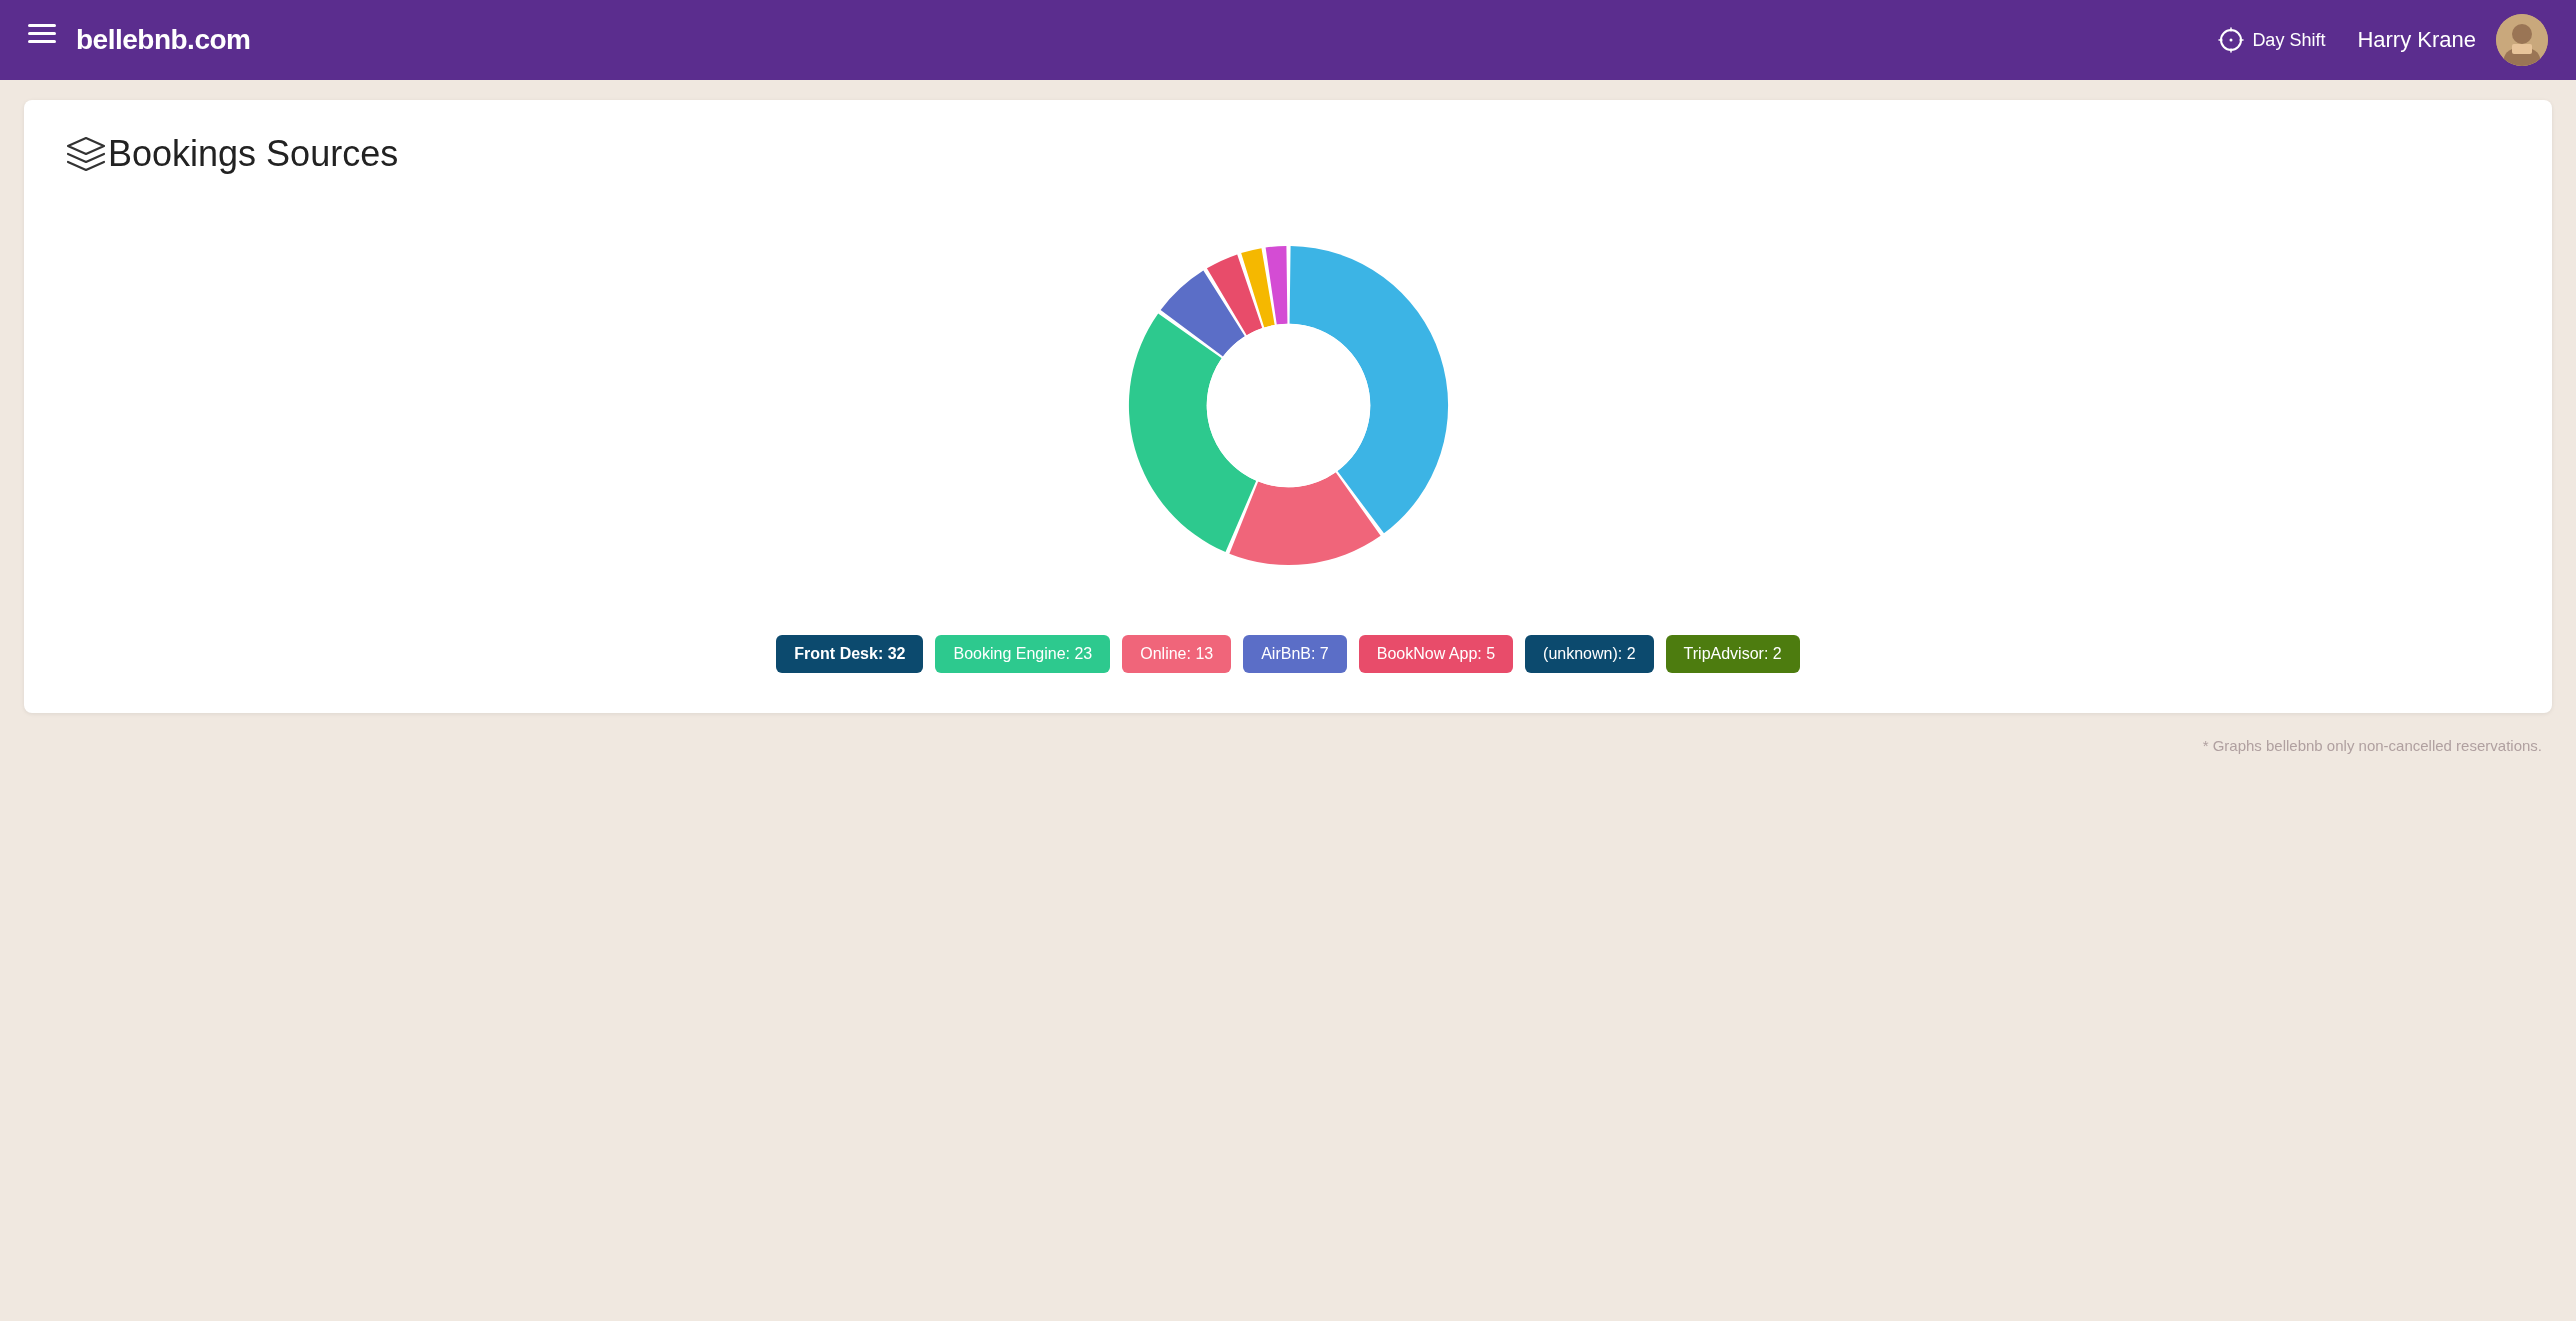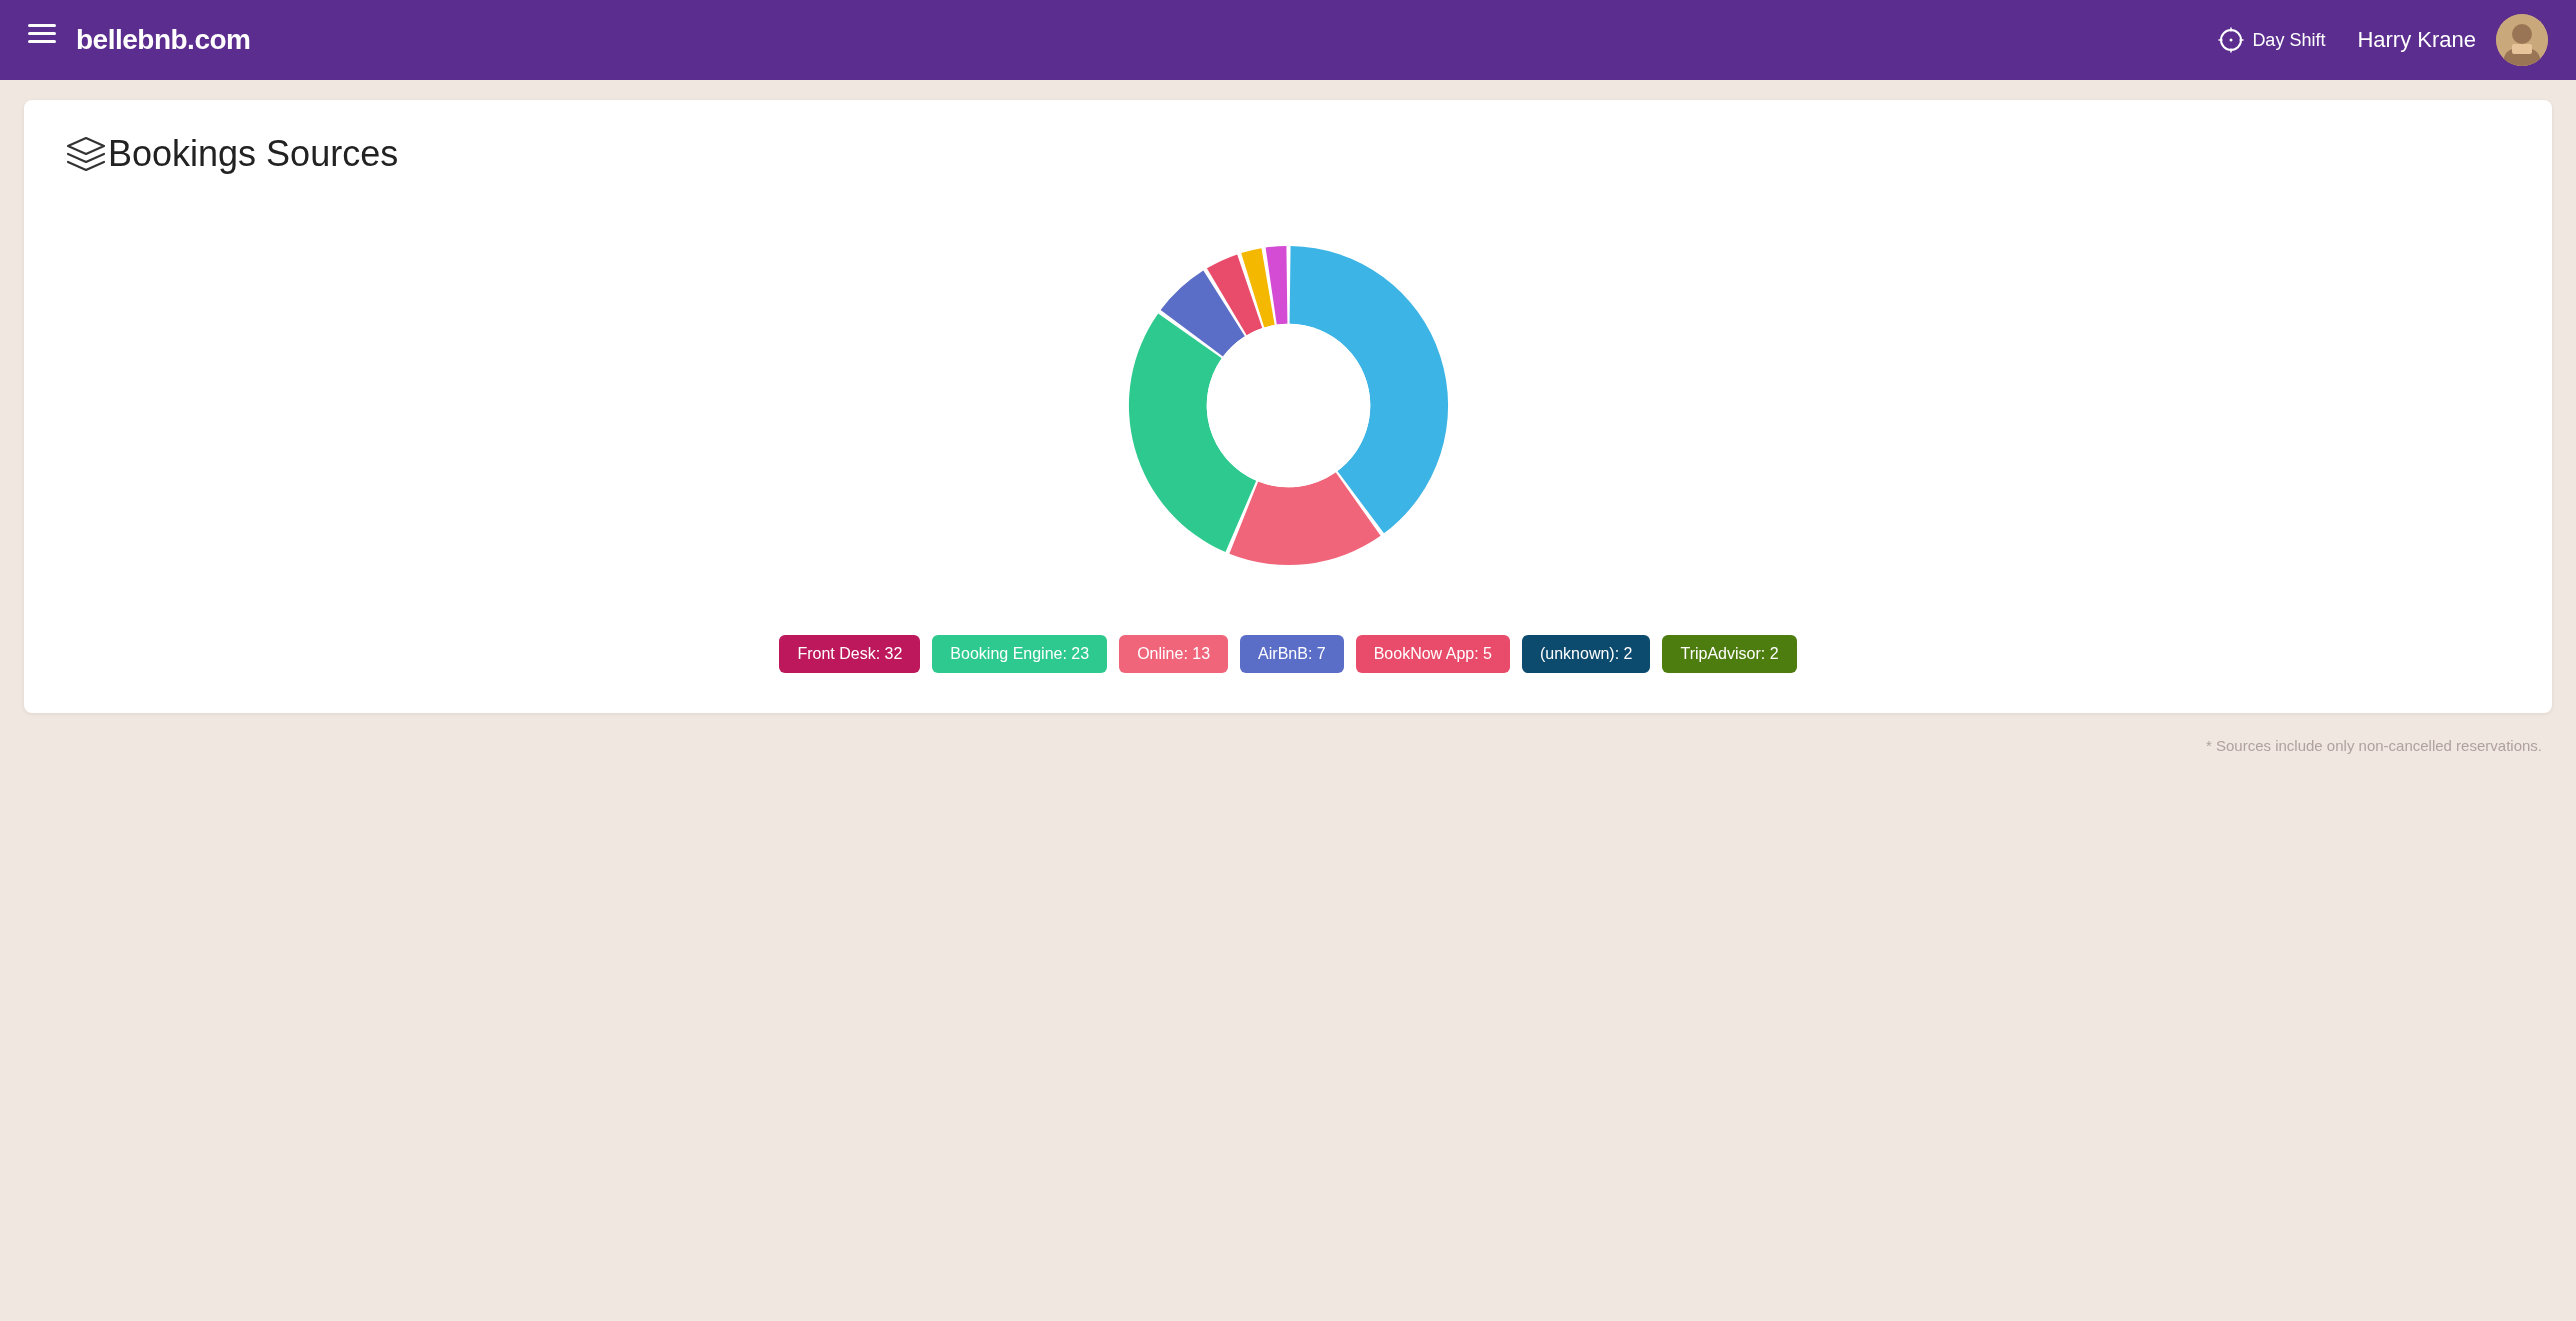--- a/index.html
+++ b/index.html
@@ -191,25 +191,25 @@
           <path d="M 126.84098297851725 337.00659362382373 A 160 160 0 0 1 59.337351174131356 97.65676959404266 L 123.03539247674232 142.67409441694684 A 82 82 0 0 0 157.6310037764901 265.34087923220966 Z" fill="#2dc98e"></path>
           <path d="M 61.79938996943031 94.26806390869457 A 160 160 0 0 1 104.62167745350217 54.68354852736428 L 146.24360969491988 120.65031862027419 A 82 82 0 0 0 124.29718735933302 140.93738275320595 Z" fill="#5b6ec7"></path>
           <path d="M 108.1931062276717 52.49497415976754 A 160 160 0 0 1 138.5696855514941 38.491179280783115 L 163.64196384514074 112.35172938140134 A 82 82 0 0 0 148.07396694168176 119.52867425688088 Z" fill="#e84c6a"></path>
           <path d="M 142.55334800390864 37.196808886850135 A 160 160 0 0 1 162.90407938415603 32.311030550707585 L 176.11334068437995 109.18440315723764 A 82 82 0 0 0 165.68359085200316 111.6883645545107 Z" fill="#f5b800"></path>
           <path d="M 167.0411804814113 31.655778108852758 A 160 160 0 0 1 187.90566470858485 30.013707588158866 L 188.92665316314972 108.00702513893143 A 82 82 0 0 0 178.2336049967233 108.84858628078705 Z" fill="#d44cd4"></path>
           <circle cx="190" cy="190" r="82" fill="white"></circle>
         </svg>
     </div>
 
     <div class="legend" id="legend-container">
-    <div class="legend-item" style="background-color: #be185d;">Front Desk: 32</div>
+    <div class="legend-item" style="background-color: #0c4a6e; font-weight: bold;">Front Desk: 32</div>
         <div class="legend-item" style="background-color: rgb(45, 201, 142);">Booking Engine: 23</div>
         <div class="legend-item" style="background-color: rgb(240, 101, 122);">Online: 13</div>
         <div class="legend-item" style="background-color: rgb(91, 110, 199);">AirBnB: 7</div>
         <div class="legend-item" style="background-color: rgb(232, 76, 106);">BookNow App: 5</div>
         <div class="legend-item" style="background-color: #0c4a6e;">(unknown): 2</div>
         <div class="legend-item" style="background-color: #4d7c0f;">TripAdvisor: 2</div>
       </div>
   </div>
 
-  <div class="footer-note">* Sources include only non-cancelled reservations.</div>
+  <div class="footer-note">* Graphs bellebnb only non-cancelled reservations.</div>
 </main>
 
 
 </body></html>

